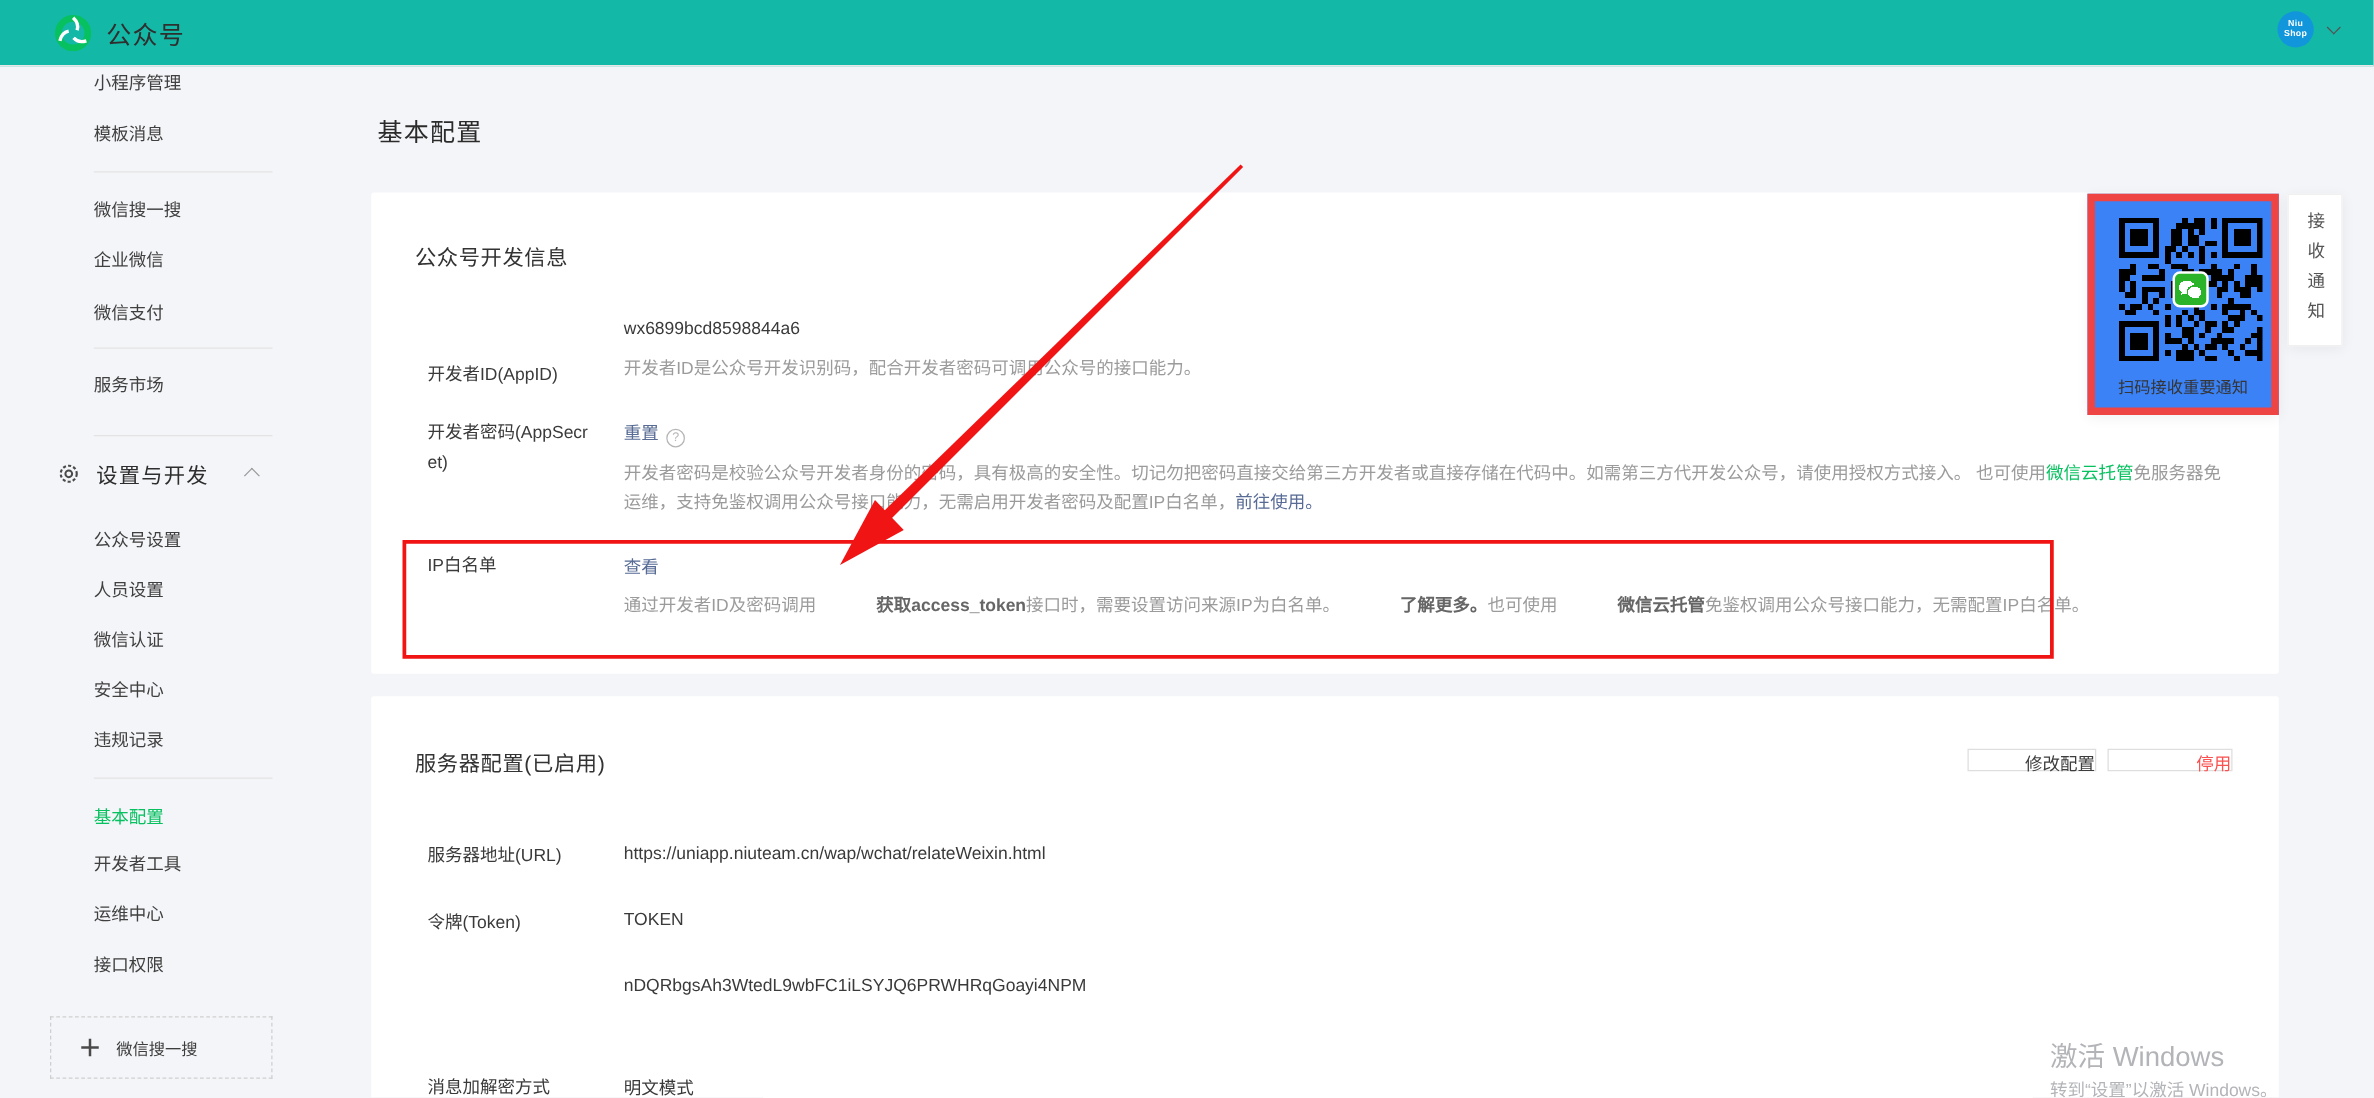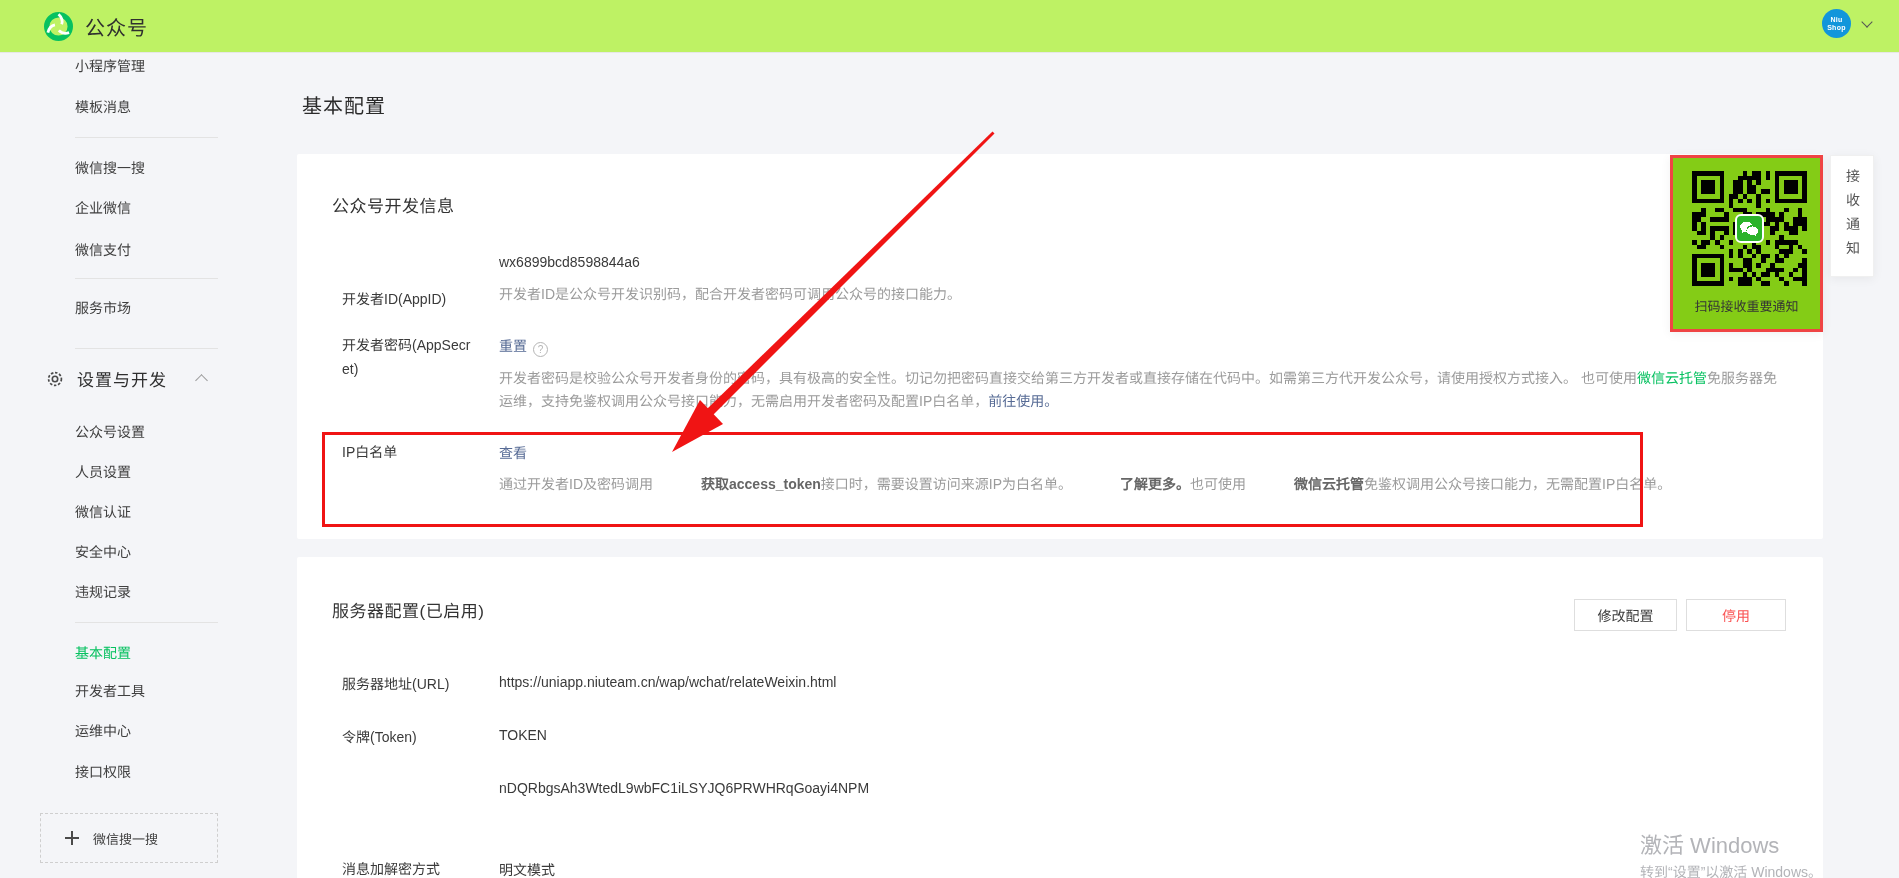--- a/index.html
+++ b/index.html
@@ -1,20 +1,20 @@
 <!DOCTYPE html>
 <html lang="zh-CN"><head>
 <meta charset="utf-8">
 <style>
   * { margin:0; padding:0; box-sizing:border-box; }
   html,body { width:1899px; height:878px; overflow:hidden; }
   body { font-family:"Liberation Sans","DejaVu Sans",sans-serif; background:#f4f5f8; color:#3d3d3d; }
 
   
-  .topbar { position:relative; width:100%; height:53px; background:#bef264; border-bottom:1px solid #e7e7e7; z-index:60; }
+  .topbar { position:relative; width:100%; height:53px; background:#14b8a6; border-bottom:1px solid #e7e7e7; z-index:60; }
   .brand { position:absolute; left:44px; top:12px; display:flex; align-items:center; gap:12px; }
   .brand-name { font-size:20px; color:#2f2f2f; letter-spacing:1px; }
   .account { position:absolute; right:28px; top:9px; display:flex; align-items:center; gap:12px; cursor:pointer; }
   .avatar { width:29px; height:29px; border-radius:50%; background:#1296db; color:#fff; display:flex; flex-direction:column; align-items:center; justify-content:center; font-size:7px; font-weight:bold; line-height:8px; letter-spacing:.3px; }
   .chev-down { width:8px; height:8px; border-right:1.6px solid #555; border-bottom:1.6px solid #555; transform:rotate(45deg); margin-top:-3px; }
 
   
   .app { position:relative; width:1899px; height:825px; background:#f4f5f8; overflow:hidden; }
 
   
@@ -37,25 +37,25 @@
   .card2 { top:504px; height:430px; }
   .card-heading { position:absolute; left:35px; font-size:17px; color:#333; letter-spacing:.5px; }
   .lbl { position:absolute; left:45px; font-size:14px; color:#3a3a3a; line-height:24px; }
   .val { position:absolute; left:202px; font-size:14px; color:#3a3a3a; white-space:nowrap; }
   .desc { position:absolute; left:202px; font-size:14px; color:#9b9b9b; white-space:nowrap; }
   .desc b { color:#666; font-weight:bold; cursor:pointer;padding-left:48px; }
   a.link { color:#576b95; text-decoration:none; font-size:14px; cursor:pointer; }
   a.link-green { color:#07c160; text-decoration:none; cursor:pointer; }
   .help-icon { display:inline-flex; width:15px; height:15px; border:1px solid #b5b5b5; border-radius:50%; color:#b5b5b5; font-size:10px; align-items:center; justify-content:center; margin-left:6px; vertical-align:-2px; cursor:pointer; }
 
-  .btn { position:absolute; height:32px; background:#fff; border:1px solid #dedede; font-size:14px; color:#3d3d3d; cursor:pointer; font-family:inherit; }
+  .btn { position:absolute; height:18px; background:#fff; border:1px solid #dedede; font-size:14px; color:#3d3d3d; cursor:pointer; font-family:inherit;text-align:right; }
   .btn-danger { color:#fa5151; }
 
   
-  .qr-panel { position:absolute; left:1670px; top:102px; width:153px; height:177px; background:#84cc16; border:3px solid #ef4444; box-shadow:0 2px 10px rgba(0,0,0,.06); z-index:30; }
+  .qr-panel { position:absolute; left:1670px; top:102px; width:153px; height:177px; background:#3b82f6; border:6px solid #ef4444; box-shadow:0 2px 10px rgba(0,0,0,.06); z-index:30; }
   .qr-wrap { position:absolute; left:19px; top:13px; width:115px; height:115px; }
   .qr-wrap svg { width:115px; height:115px; shape-rendering:crispEdges; }
   .qr-logo { position:absolute; left:43px; top:43px; width:29px; height:29px; background:#2bb32a; border:2px solid #fff; border-radius:6px; display:flex; align-items:center; justify-content:center; }
   .qr-caption { position:absolute; left:0; top:138px; width:100%; text-align:center; font-size:13px; color:#353535; }
   .notify-tab { position:absolute; left:1830px; top:102px; width:44px; height:122px; background:#fff; border:1px solid #f0f0f0; box-shadow:0 2px 10px rgba(0,0,0,.06); display:flex; justify-content:center; padding-top:13px; cursor:pointer; z-index:30; }
   .notify-tab span { writing-mode:vertical-rl; text-orientation:upright; font-size:14px; color:#555; letter-spacing:10px; }
 
   
   .red-box { position:absolute; left:322px; top:379px; width:1321px; height:95px; border:3px solid #f01414; z-index:40; pointer-events:none; }
   .arrow-svg { position:absolute; left:0; top:0; width:1899px; height:825px; z-index:50; pointer-events:none; }

